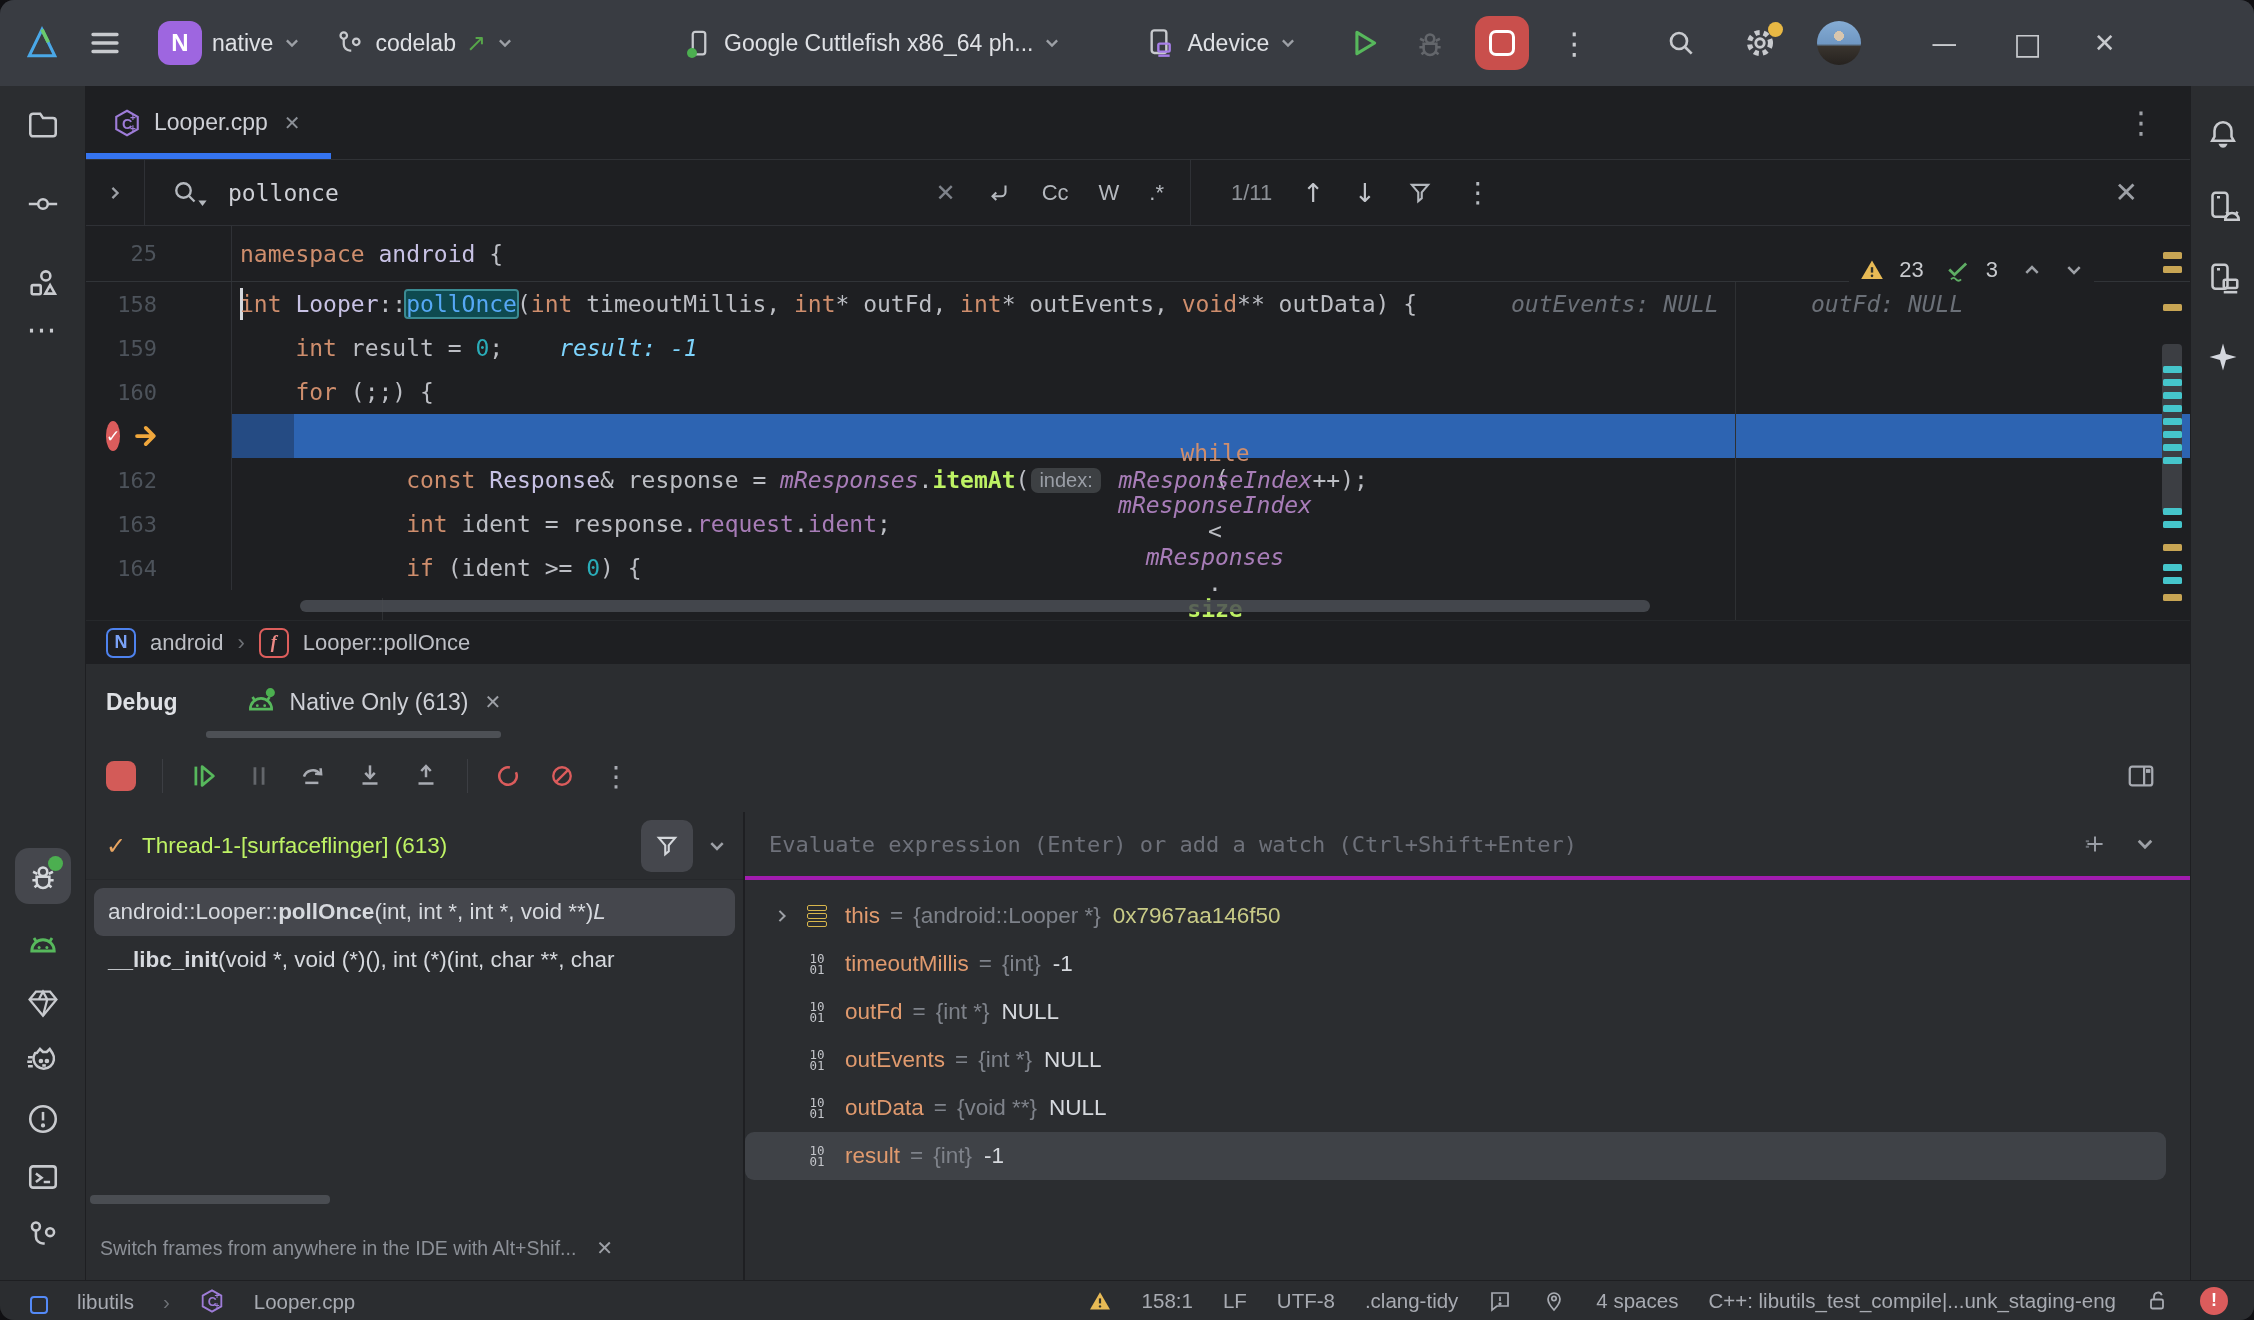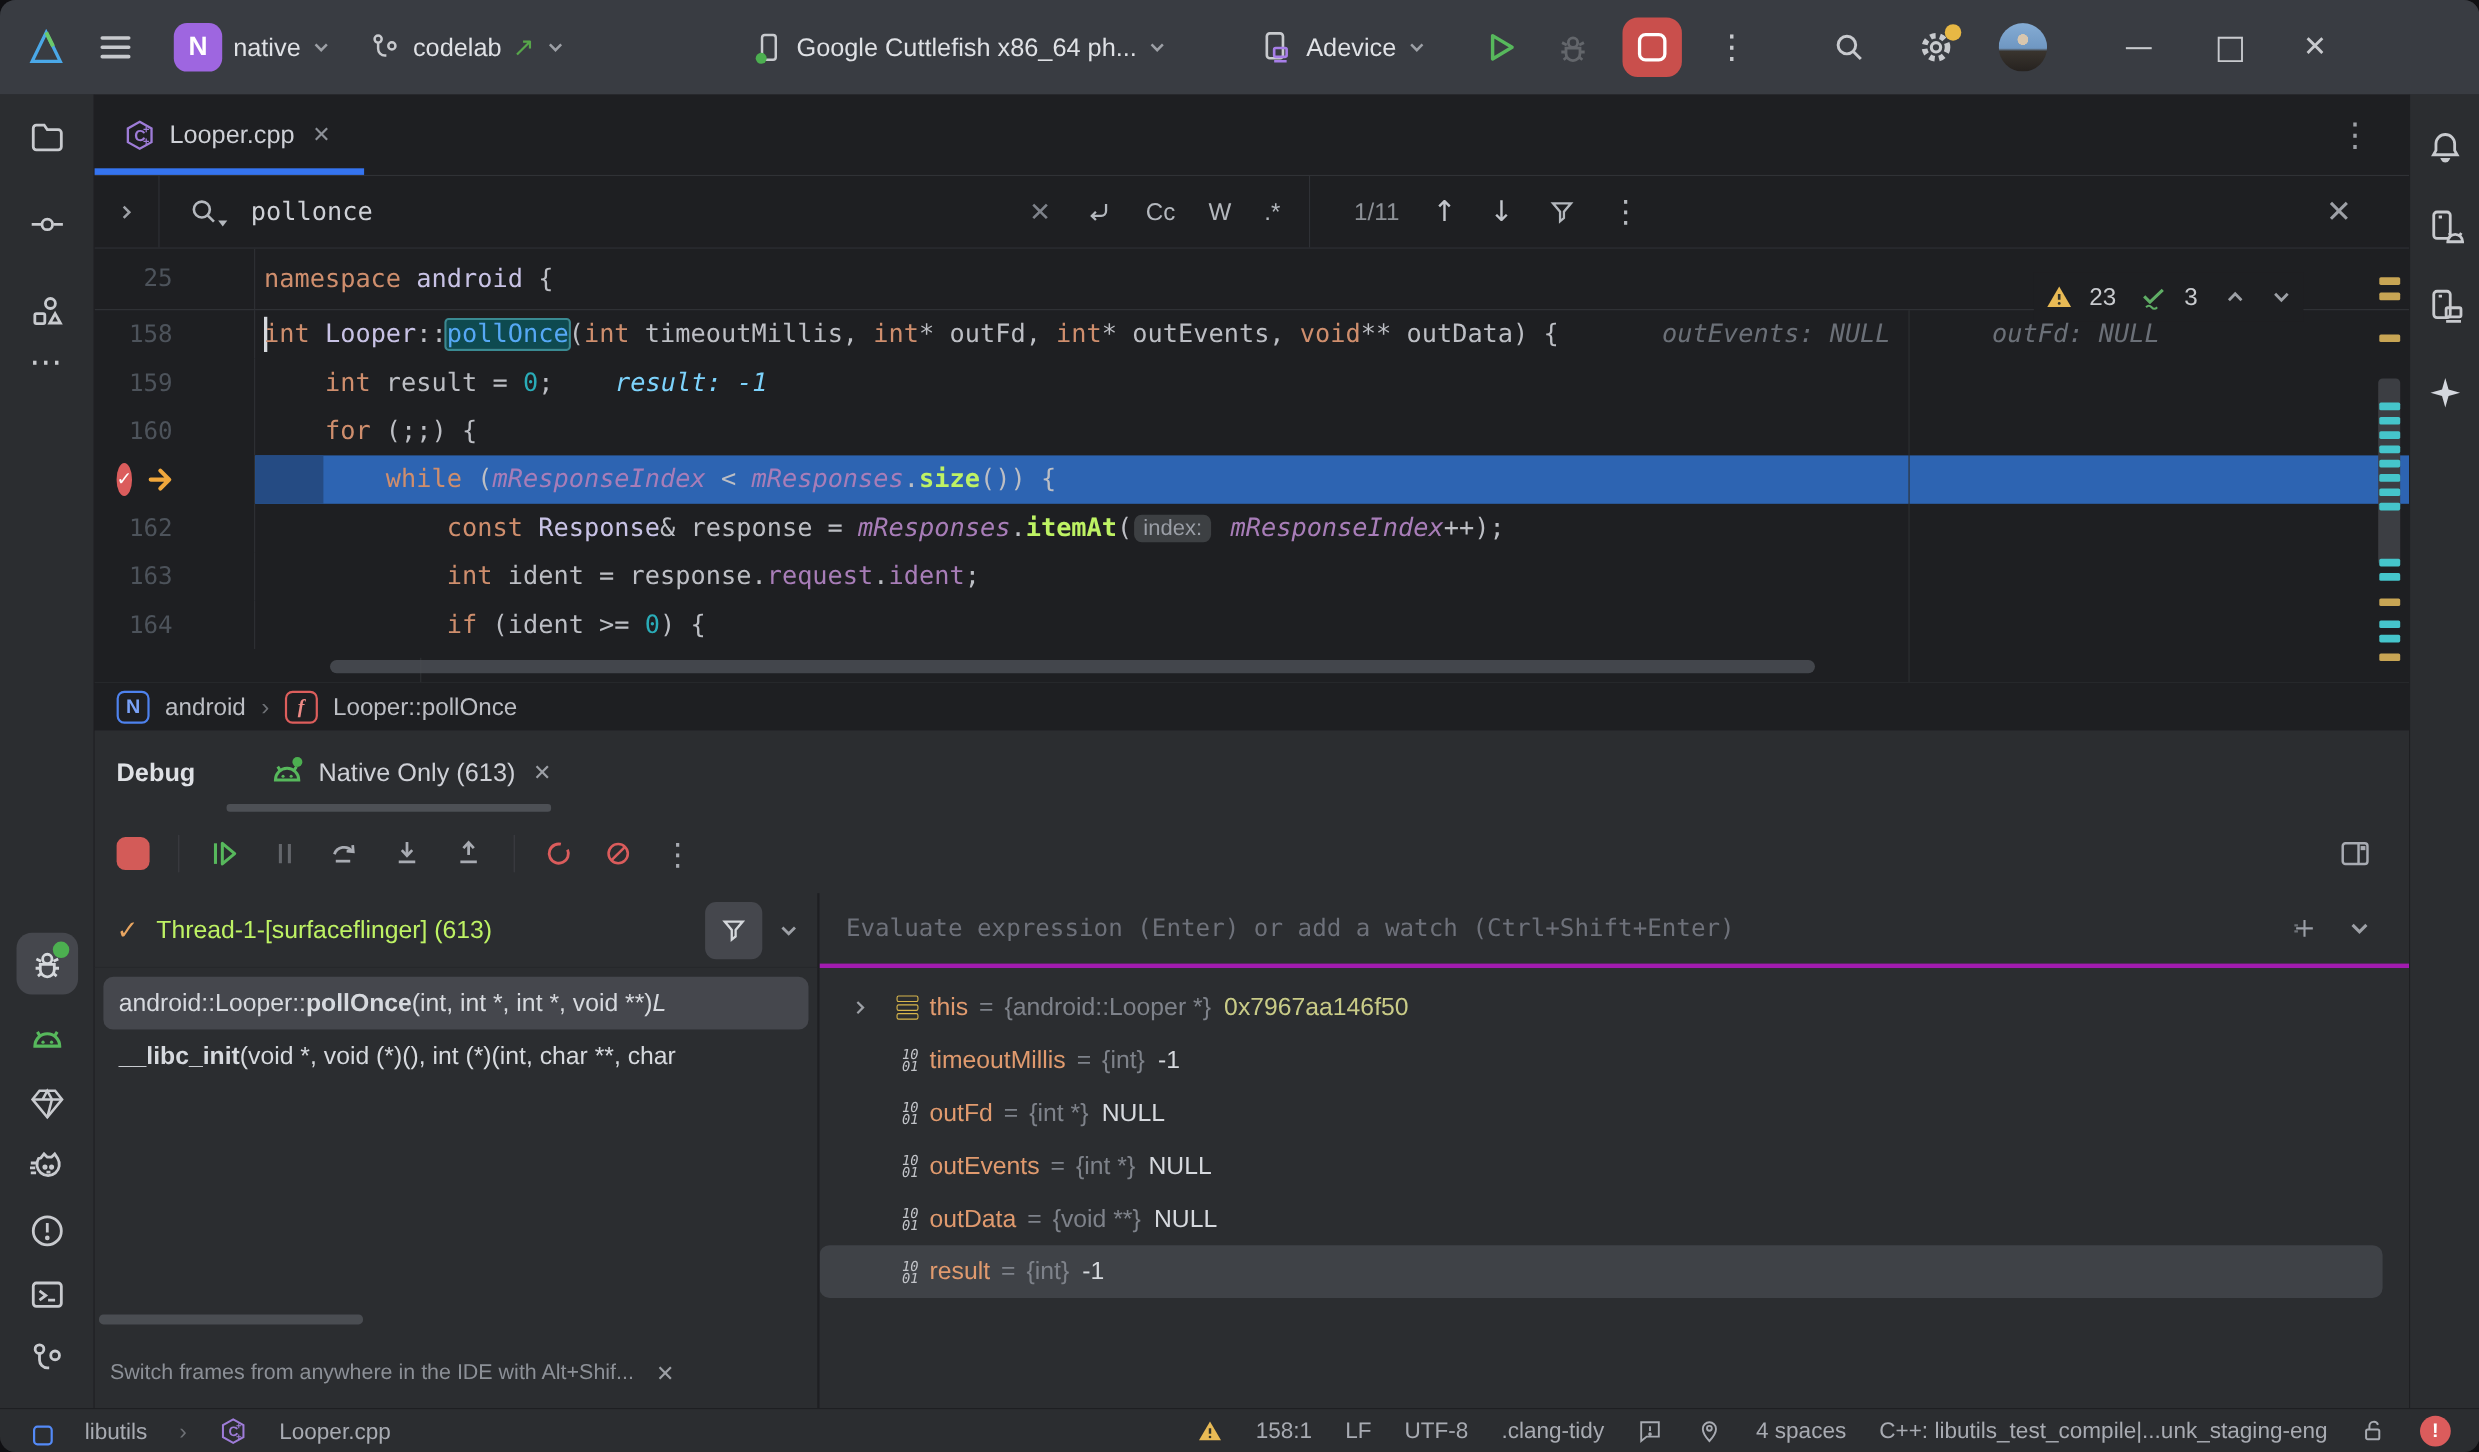--- a/index.html
+++ b/index.html
@@ -59,21 +59,21 @@
   
   .editor{height:394px;position:relative;overflow:hidden;flex:0 0 auto;font-family:"DejaVu Sans Mono",monospace;font-size:23px;}
   .code-row{display:flex;height:44px;align-items:center;}
   .code-row.sticky{height:56px;border-bottom:1px solid #313438;}
   .gutter{width:146px;flex:0 0 auto;text-align:right;padding-right:74px;color:#4D535B;font-size:22px;
           border-right:1px solid #2F3136;height:100%;display:flex;align-items:center;justify-content:flex-end;position:relative;}
   .gutter.bp{justify-content:flex-start;padding-left:20px;gap:12px;}
   .bp-circle{width:30px;height:30px;border-radius:50%;background:#DB5C5C;color:#fff;font-size:17px;
              display:flex;align-items:center;justify-content:center;font-family:"DejaVu Sans",sans-serif;}
   .code-text{flex:1;height:100%;display:flex;align-items:center;padding-left:8px;white-space:pre;position:relative;min-width:0;}
-  .code-row.current .code-text{background:#2D64B2;}
+  .code-row.current .code-text{background:#2D64B2;flex-direction:column;}
   .code-row.current .code-text::before{content:"";position:absolute;left:0;top:0;bottom:0;width:62px;background:#254B83;}
   .code-row.current .code-text span{position:relative;}
   .tk-kw{color:#CF8E6D;}
   .tk-pl{color:#BCBEC4;}
   .tk-cls{color:#C8C2E5;}
   .tk-field{color:#A87DB8;}
   .tk-fieldi{color:#A87DB8;font-style:italic;}
   .tk-meth{color:#bef264;font-weight:600;}
   .tk-num{color:#2AACB8;}
   .tk-match{color:#56A8F5;background:#0E4A50;outline:2px solid #3A8A92;border-radius:2px;}
@@ -135,21 +135,21 @@
   .banner{position:absolute;bottom:20px;left:14px;display:flex;align-items:center;gap:20px;}
   .banner-lbl{font-size:19.5px;color:#8C9097;white-space:nowrap;}
   .vars-pane{flex:1;display:flex;flex-direction:column;min-width:0;}
   .eval-row{height:68px;display:flex;align-items:center;padding:0 34px 0 24px;border-bottom:4px solid #a21caf;flex:0 0 auto;}
   .eval-ph{font-family:"DejaVu Sans Mono",monospace;font-size:22px;color:#6E717A;white-space:nowrap;overflow:hidden;}
   .eval-icons{margin-left:auto;display:flex;align-items:center;gap:26px;}
   .vars{padding-top:12px;overflow:hidden;}
   .var-row{height:48px;display:flex;align-items:center;padding-left:20px;margin-right:24px;border-radius:9px;font-size:22.5px;cursor:pointer;}
   .var-row.selected{background:#3F4247;}
   .var-exp{width:34px;display:flex;align-items:center;justify-content:center;}
-  .var-icon{width:36px;display:flex;align-items:center;justify-content:flex-end;margin-right:10px;font-style:italic;}
+  .var-icon{width:36px;display:flex;align-items:center;justify-content:center;margin-right:10px;}
   .bin-icon{font-family:"DejaVu Sans Mono",monospace;font-size:12.5px;line-height:11px;color:#C3C5CA;text-align:center;}
   .stack-icon div{width:20px;height:6px;border:1.6px solid #D8B64C;border-radius:2px;margin:2px 0;}
   .var-name{color:#E09A6E;}
   .var-eq{color:#7E828A;margin:0 10px;}
   .var-type{color:#7E828A;margin-right:12px;}
   .var-val{color:#D6D9DE;}
   .var-val.address{color:#C9CB87;}
 
   
   .statusbar{height:40px;background:#2B2D30;border-top:1px solid #1E1F22;display:flex;align-items:center;

